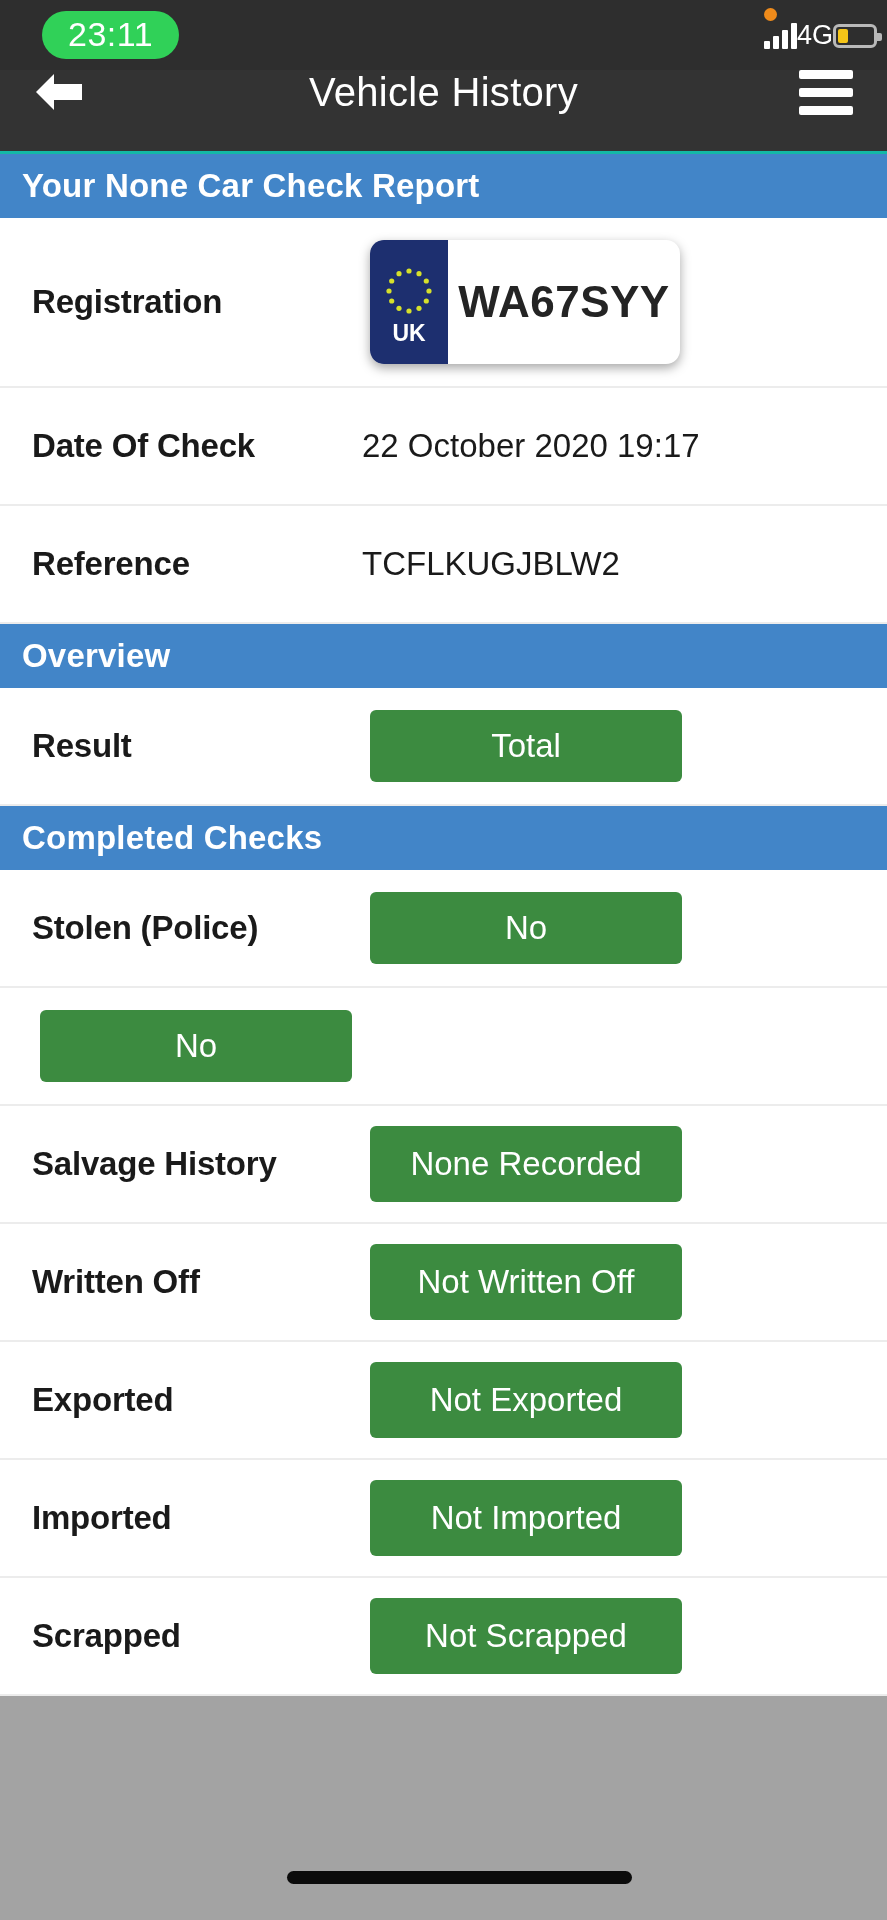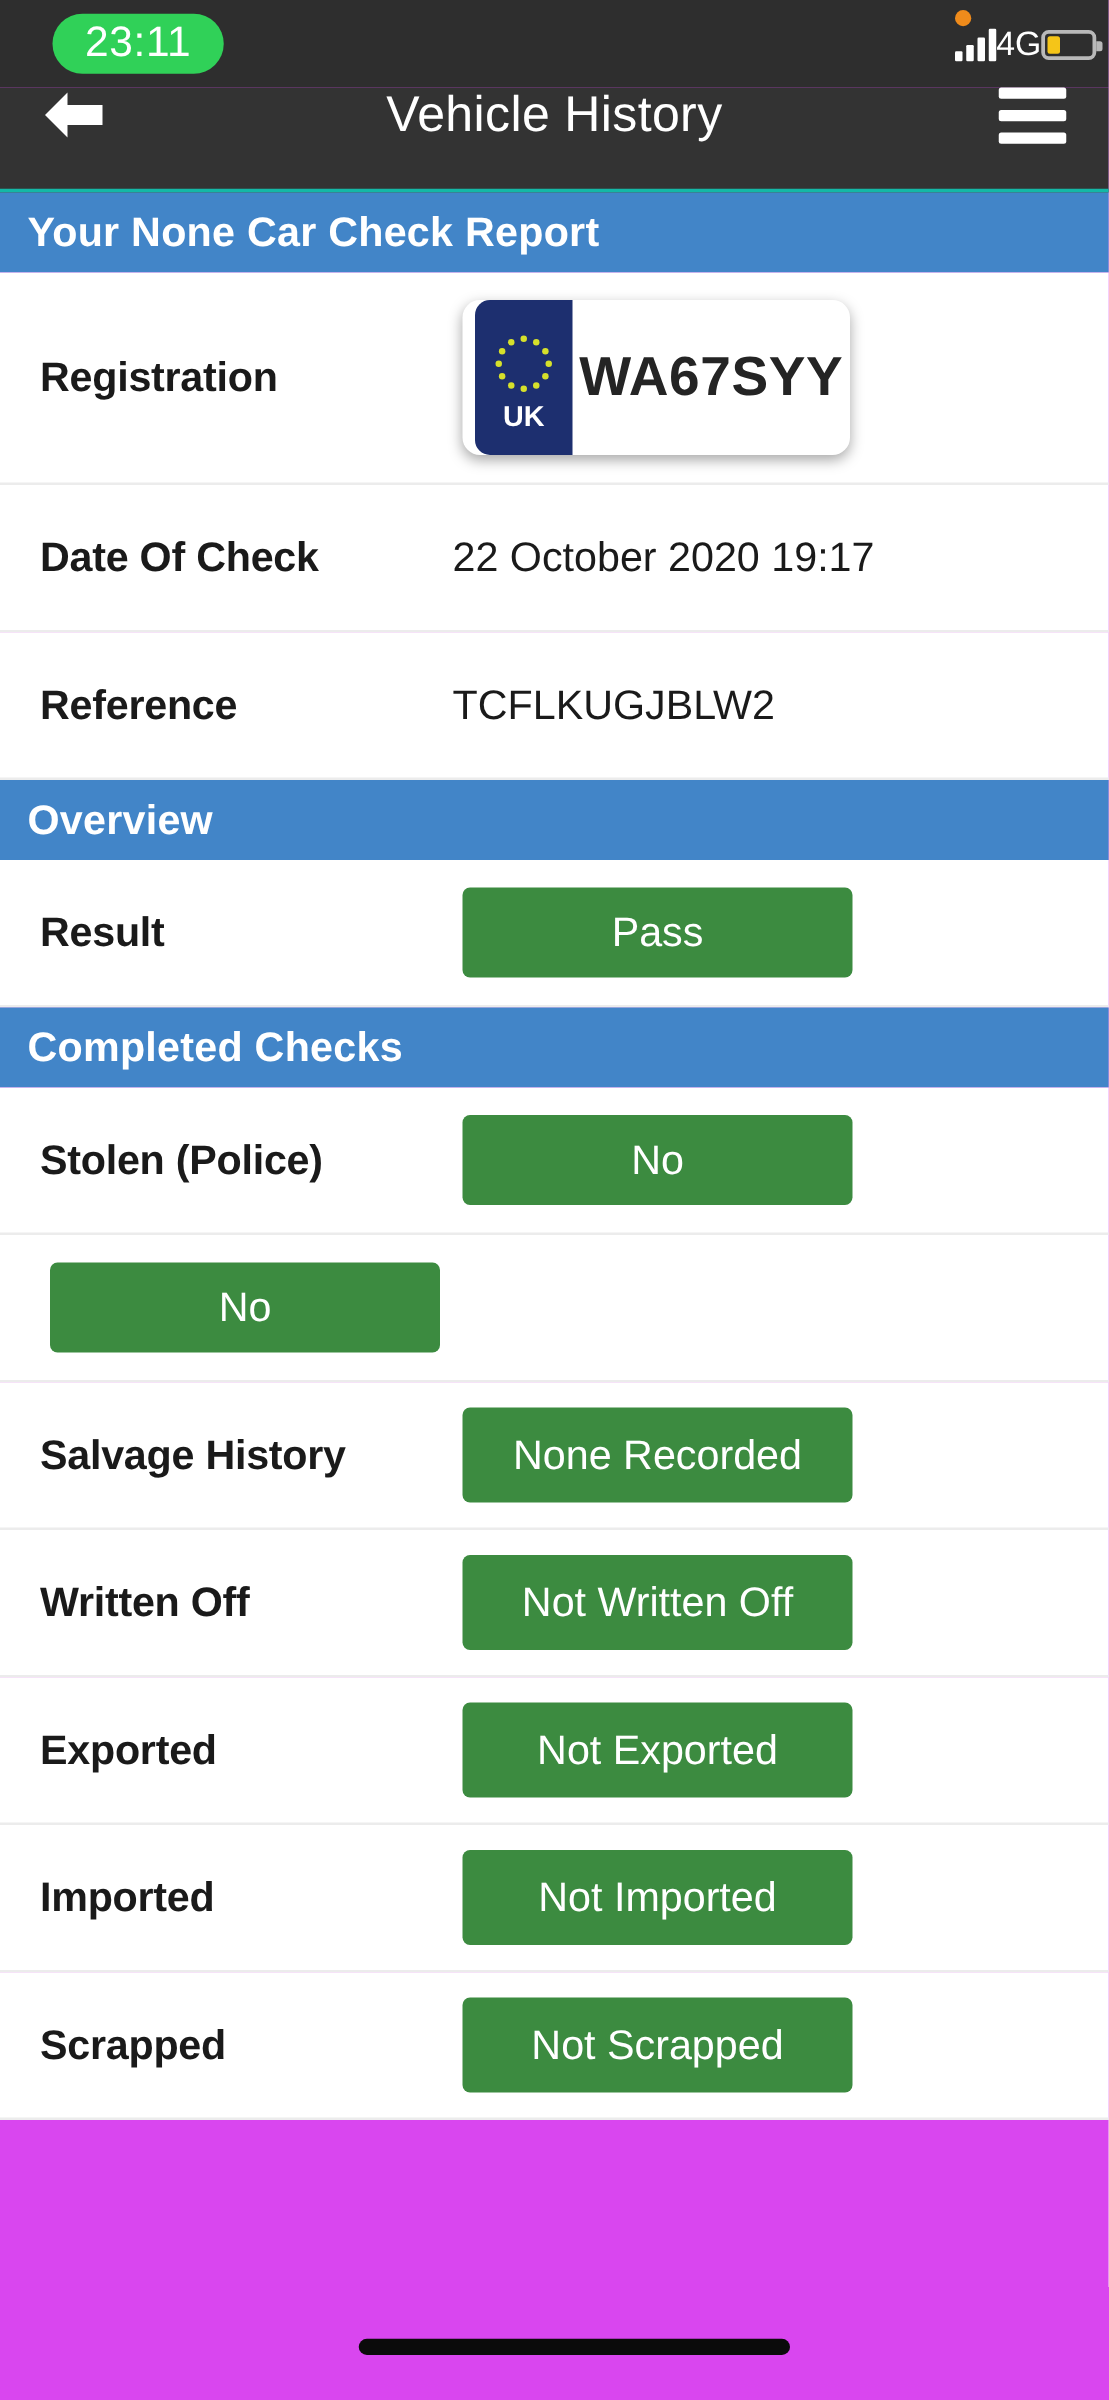--- a/index.html
+++ b/index.html
@@ -9,21 +9,21 @@
     height: 1920px;
     overflow: hidden;
     background: #ffffff;
     font-family: "Liberation Sans", sans-serif;
   }
 
   #app {
     width: 887px;
     height: 1920px;
     position: relative;
-    background: #d946ef;
+    background: #a3a3a3;
   }
 
   
   .status-bar {
     height: 70px;
     background: #2e2e2e;
     position: relative;
     display: flex;
     align-items: center;
   }
@@ -190,21 +190,20 @@
   }
   .plate-badge {
     width: 78px;
     background: #1d2f6f;
     border-radius: 12px 0 0 12px;
     display: flex;
     flex-direction: column;
     align-items: center;
     justify-content: center;
     padding: 10px 0 6px 0;
-    margin-left: 10px;
   }
   .eu-stars { width: 54px; height: 54px; display: block; }
   .plate-badge .uk {
     color: #ffffff;
     font-size: 23px;
     font-weight: bold;
     line-height: 1;
     margin-top: 4px;
   }
   .plate-number {
@@ -319,21 +318,21 @@
   <div class="row">
     <div class="row-label">Reference</div>
     <div class="row-value">TCFLKUGJBLW2</div>
   </div>
 
   <div class="section-header">Overview</div>
 
   <div class="row">
     <div class="row-label">Result</div>
     <div class="row-value">
-      <span class="badge">Pass</span>
+      <span class="badge">Total</span>
     </div>
   </div>
 
   <div class="section-header">Completed Checks</div>
 
   <div class="row">
     <div class="row-label">Stolen (Police)</div>
     <div class="row-value">
       <span class="badge">No</span>
     </div>

